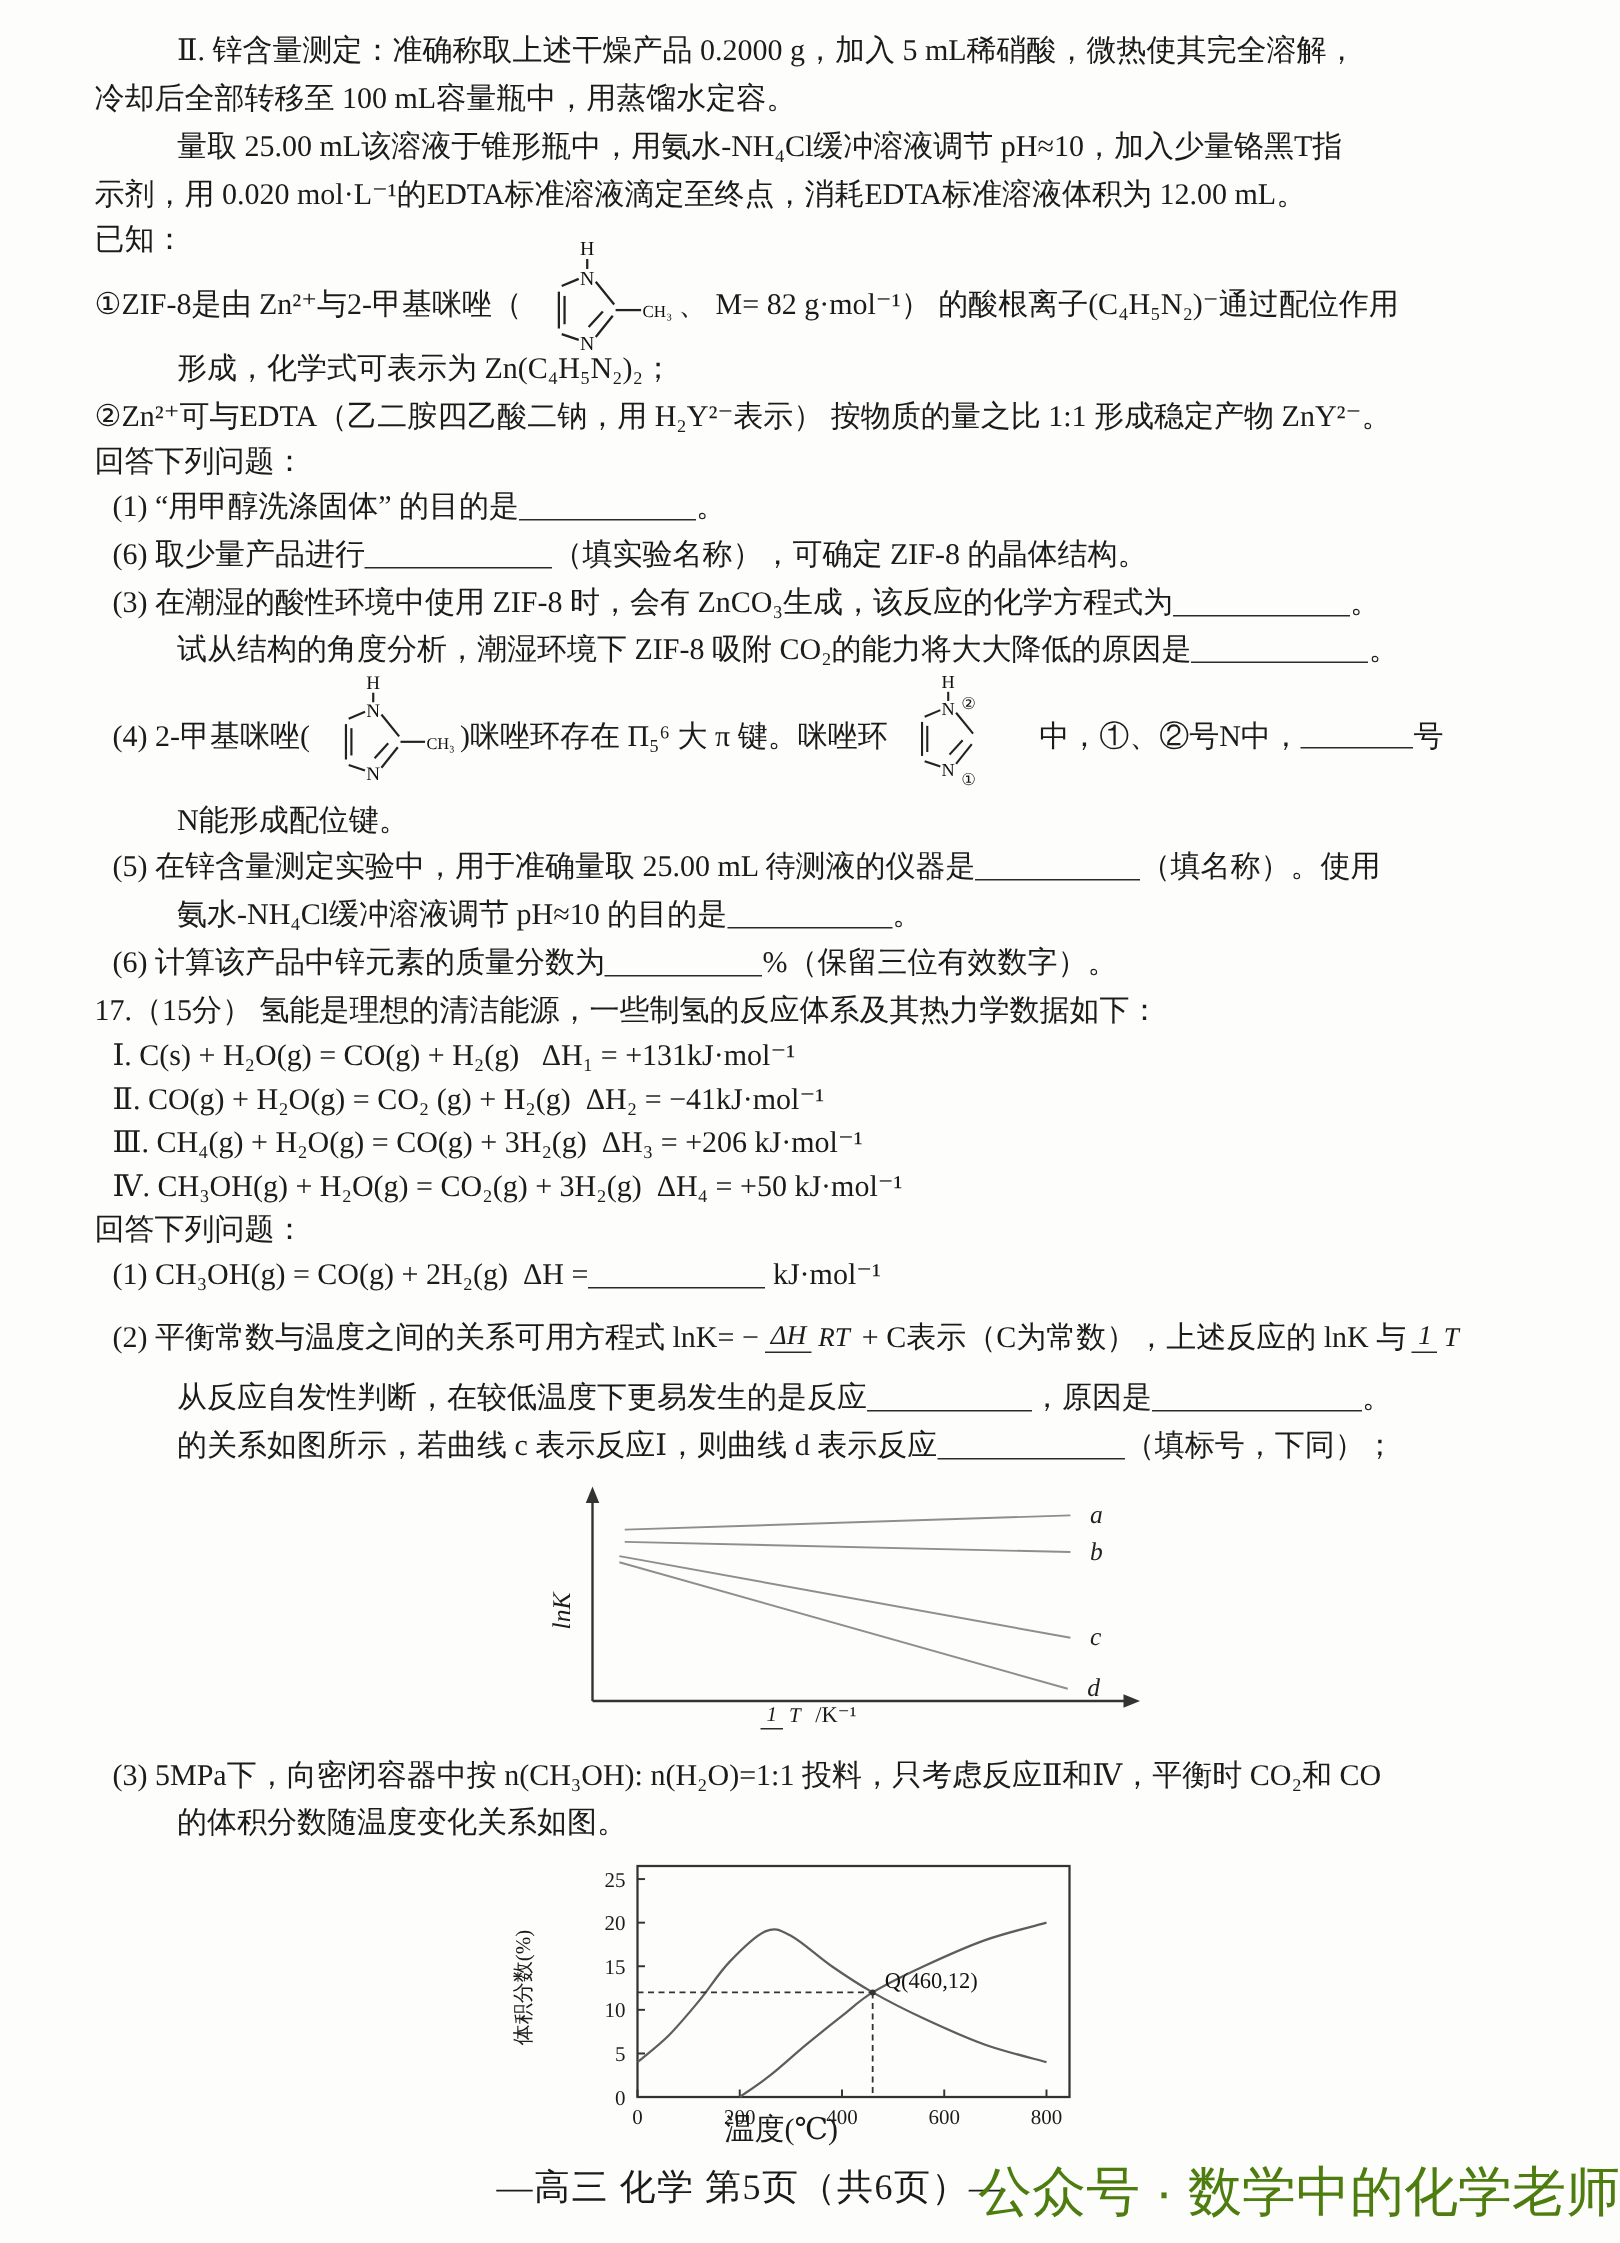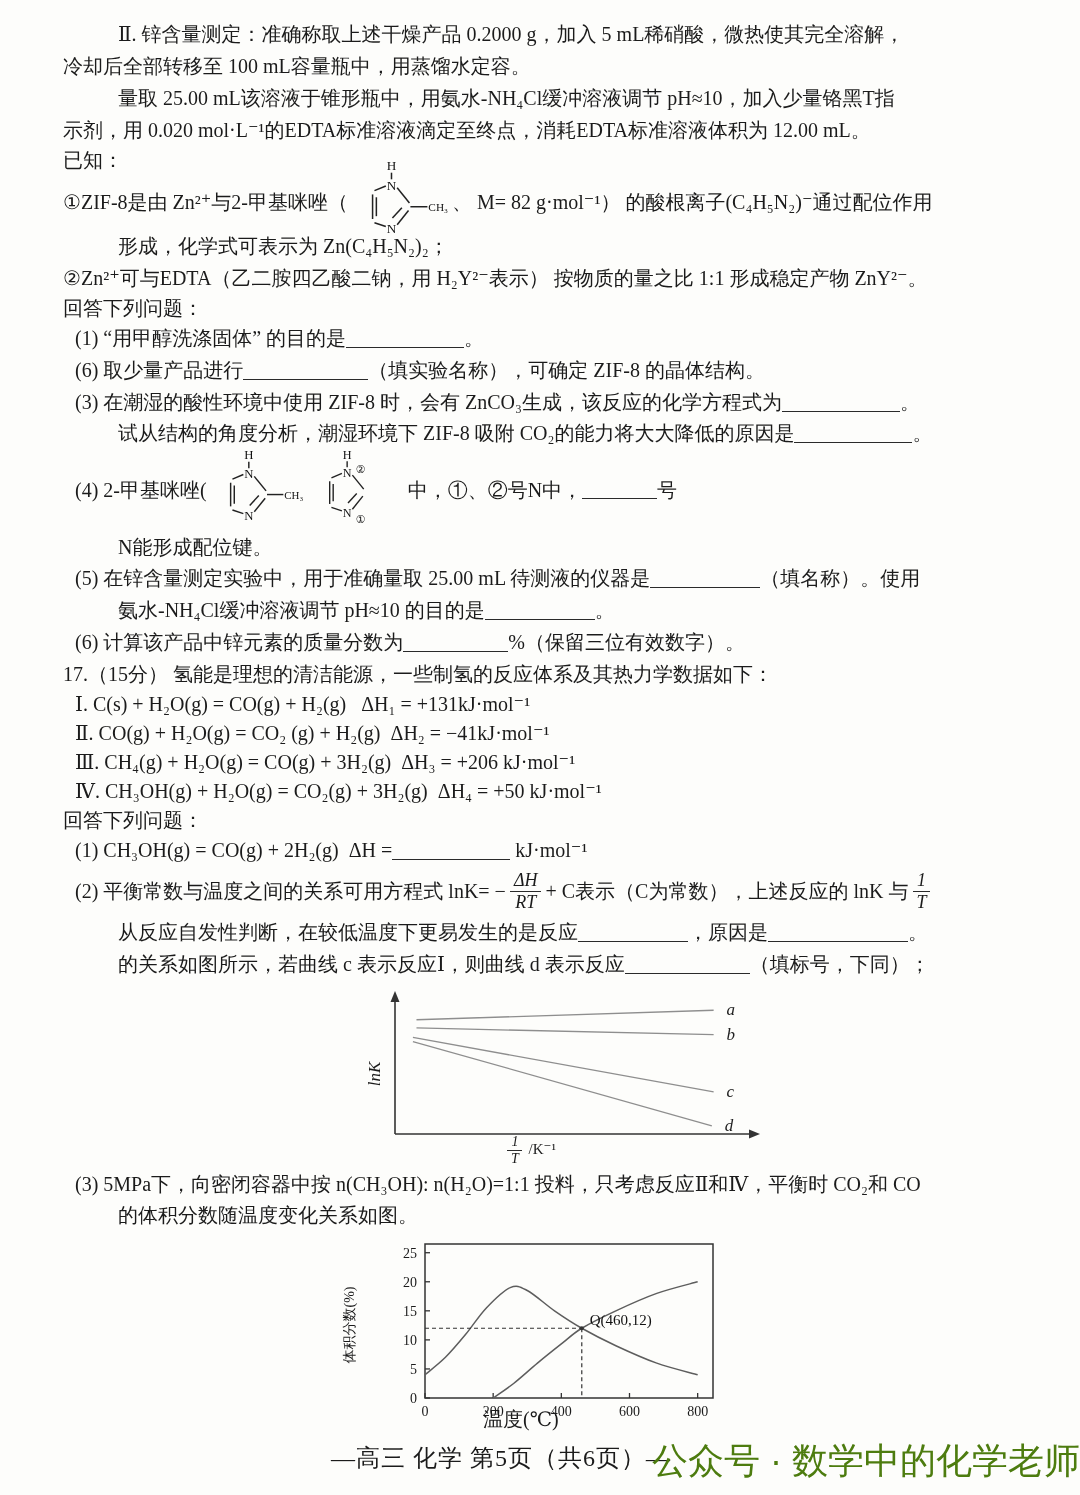--- a/index.html
+++ b/index.html
@@ -12,21 +12,21 @@
   .line{line-height:32px;white-space:pre;}
   .lh30{line-height:30px;font-family:Liberation Serif, serif;} .lh29{line-height:29px;} .lh28{line-height:28px;}
   .pind{padding-left:55px;}   
   .q{padding-left:12px;}      
   .cont{padding-left:55px;}   
   .tall{display:flex;align-items:center;white-space:pre;}
   .t56{height:56px;} .t84{height:84px;} .t50{height:50px;}
   .bl{display:inline-block;border-bottom:1.6px solid #2a2a2a;height:16px;vertical-align:-3px;}
   .w75{width:75px;} .w105{width:105px;} .w110{width:110px;} .w118{width:118px;}
   .w125{width:125px;} .w140{width:140px;}
-  .fr{display:inline-flex;flex-direction:column;align-items:center;vertical-align:middle;
+  .fr{display:inline-flex;flex-direction:row;align-items:center;vertical-align:middle;
       line-height:1.12;font-size:18px;font-style:italic;margin:0 4px;}
   .fr .n{padding:0 4px;border-bottom:1.5px solid #2a2a2a;}
   .fr .d{padding:0 4px;}
   .struct{vertical-align:middle;overflow:visible;}
   .sline{stroke:#222;stroke-width:1.6;fill:none;}
   .satom{font-size:14px;fill:#111;font-family:"Liberation Serif",serif;}
   .ssub{font-size:12px;}
   .stag{font-size:12.5px;}
   
   .c1wrap{position:relative;width:430px;height:182px;margin-left:292px;margin-top:6px;}
@@ -101,21 +101,21 @@
       <line class="sline" x1="28" y1="34" x2="40" y2="29"></line>
       <line class="sline" x1="52" y1="31" x2="65" y2="47"></line>
       <line class="sline" x1="64" y1="55" x2="52" y2="70"></line>
       <line class="sline" x1="57" y1="52" x2="47" y2="63"></line>
       <line class="sline" x1="40" y1="72" x2="28" y2="68"></line>
       <line class="sline" x1="26" y1="64" x2="26" y2="38"></line>
       <line class="sline" x1="30" y1="61" x2="30" y2="41"></line>
       <text class="satom" x="46" y="79" text-anchor="middle">N</text>
       <line class="sline" x1="66" y1="51" x2="84" y2="51"></line>
       <text class="satom ssub" x="85" y="56">CH₃</text>
-    </svg><svg class="struct" width="96" height="88" viewBox="0 0 110 96">
+    </svg><span>)咪唑环存在 Π₅⁶ 大 π 键。咪唑环</span><svg class="struct" width="96" height="88" viewBox="0 0 110 96">
       <text class="satom" x="46" y="12" text-anchor="middle">H</text>
       <line class="sline" x1="46" y1="15" x2="46" y2="22"></line>
       <text class="satom" x="46" y="33" text-anchor="middle">N</text>
       <text class="satom stag" x="56" y="28">②</text>
       <line class="sline" x1="28" y1="34" x2="40" y2="29"></line>
       <line class="sline" x1="52" y1="31" x2="65" y2="47"></line>
       <line class="sline" x1="64" y1="55" x2="52" y2="70"></line>
       <line class="sline" x1="57" y1="52" x2="47" y2="63"></line>
       <line class="sline" x1="40" y1="72" x2="28" y2="68"></line>
       <line class="sline" x1="26" y1="64" x2="26" y2="38"></line>

